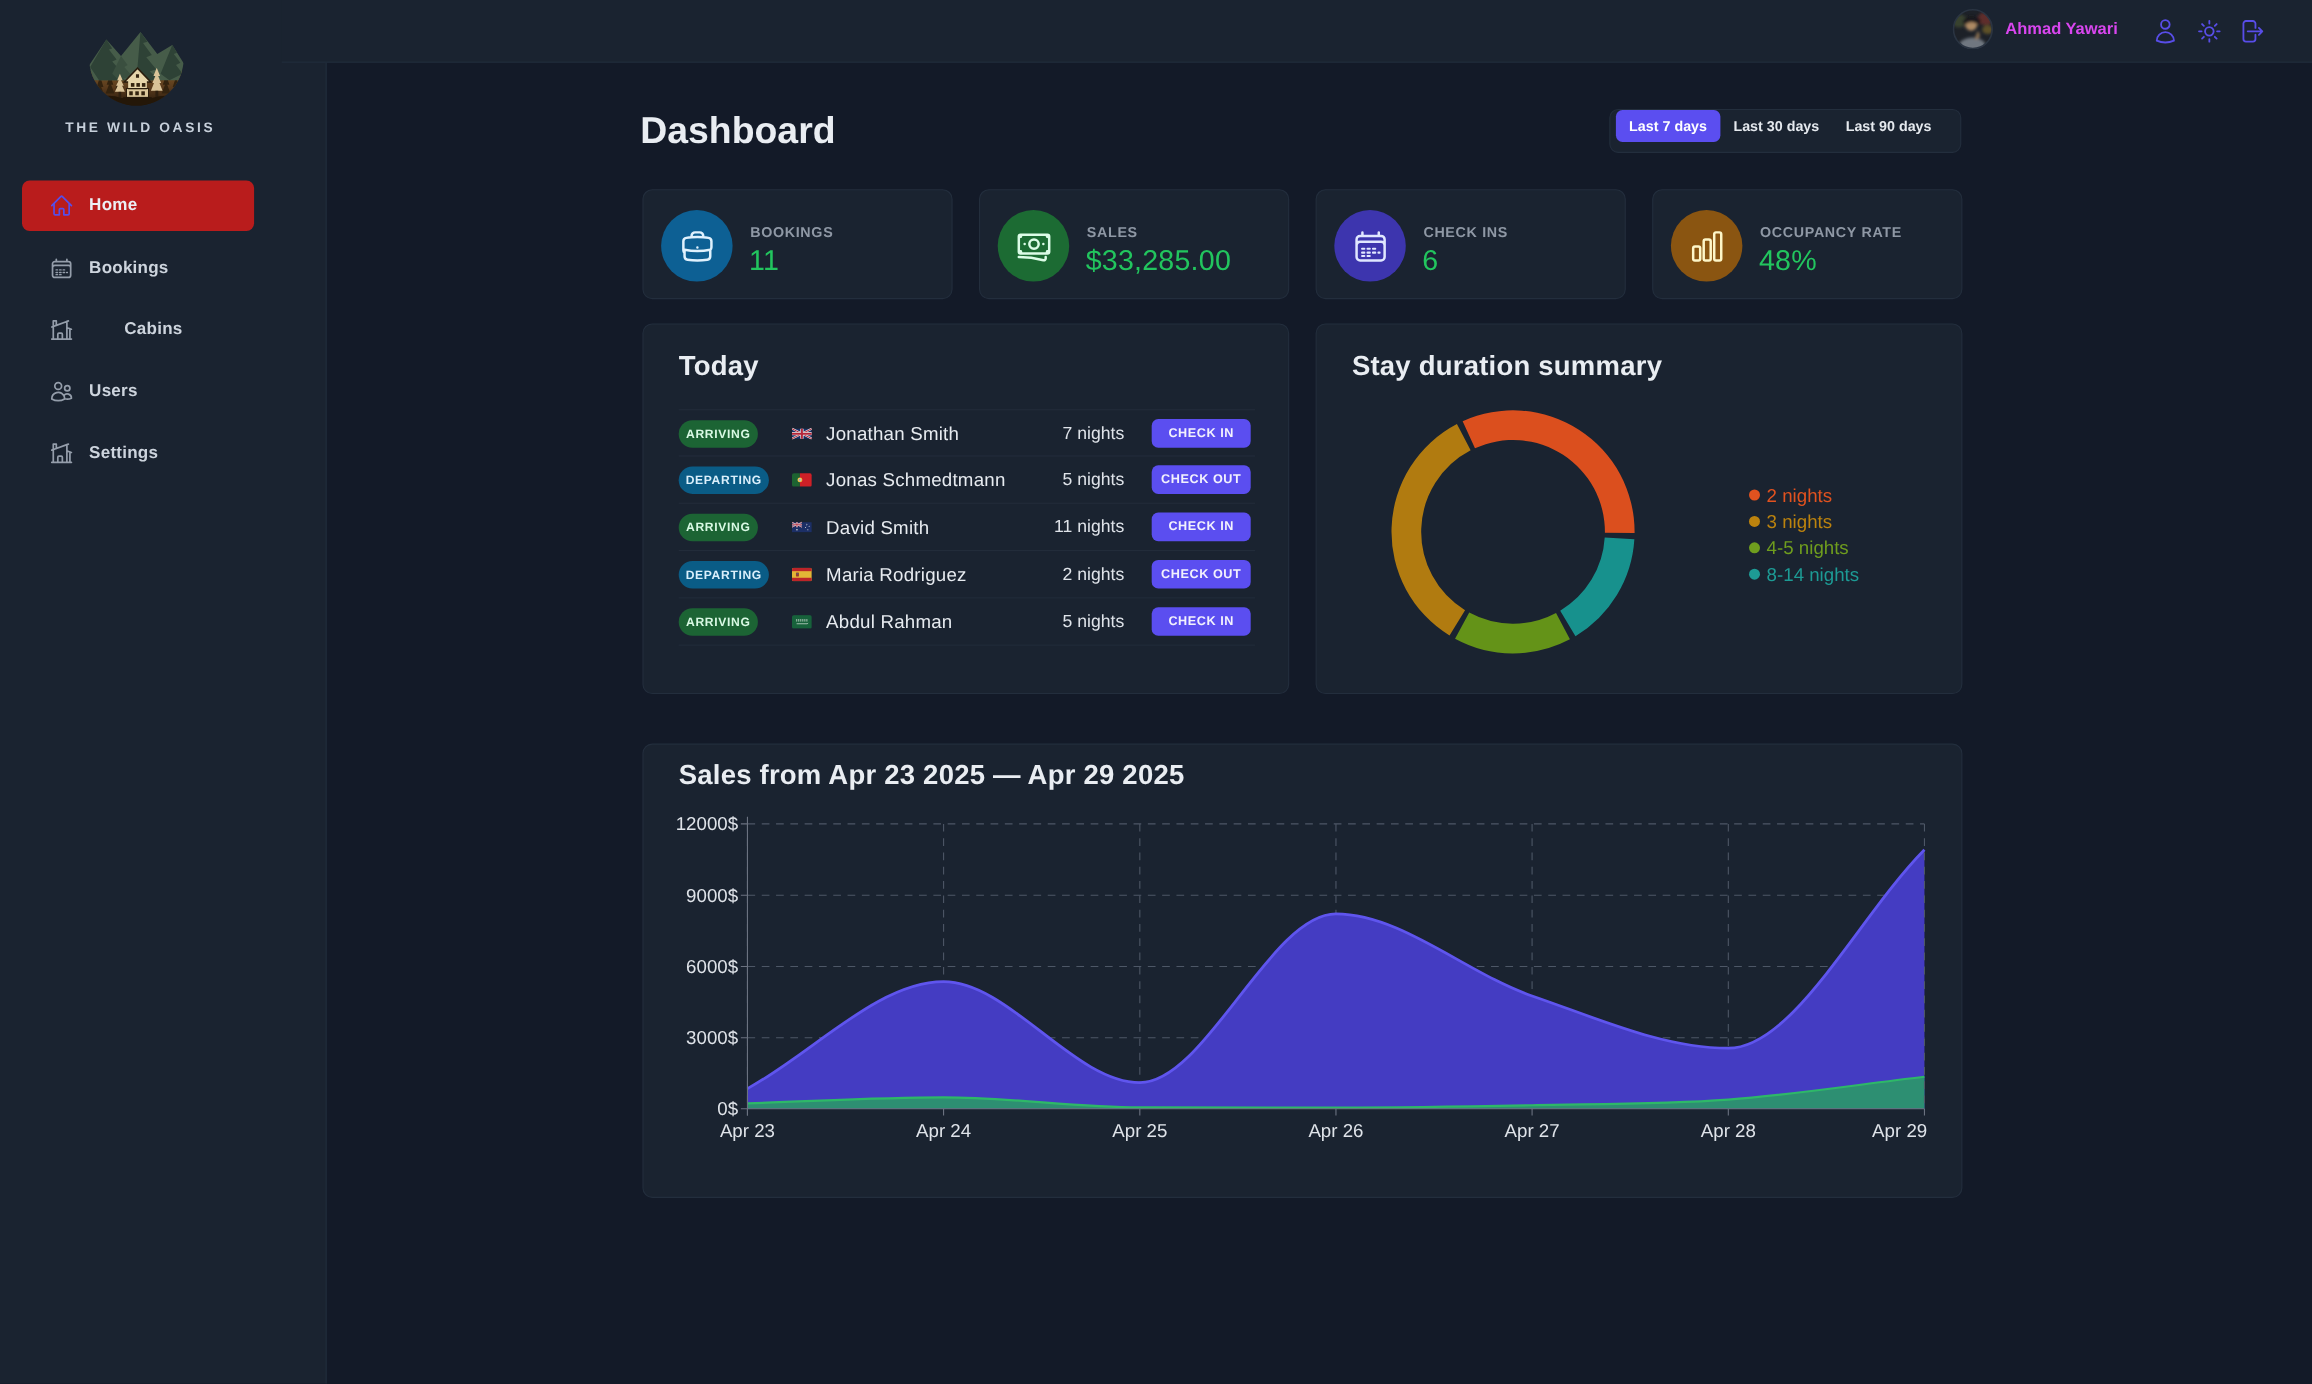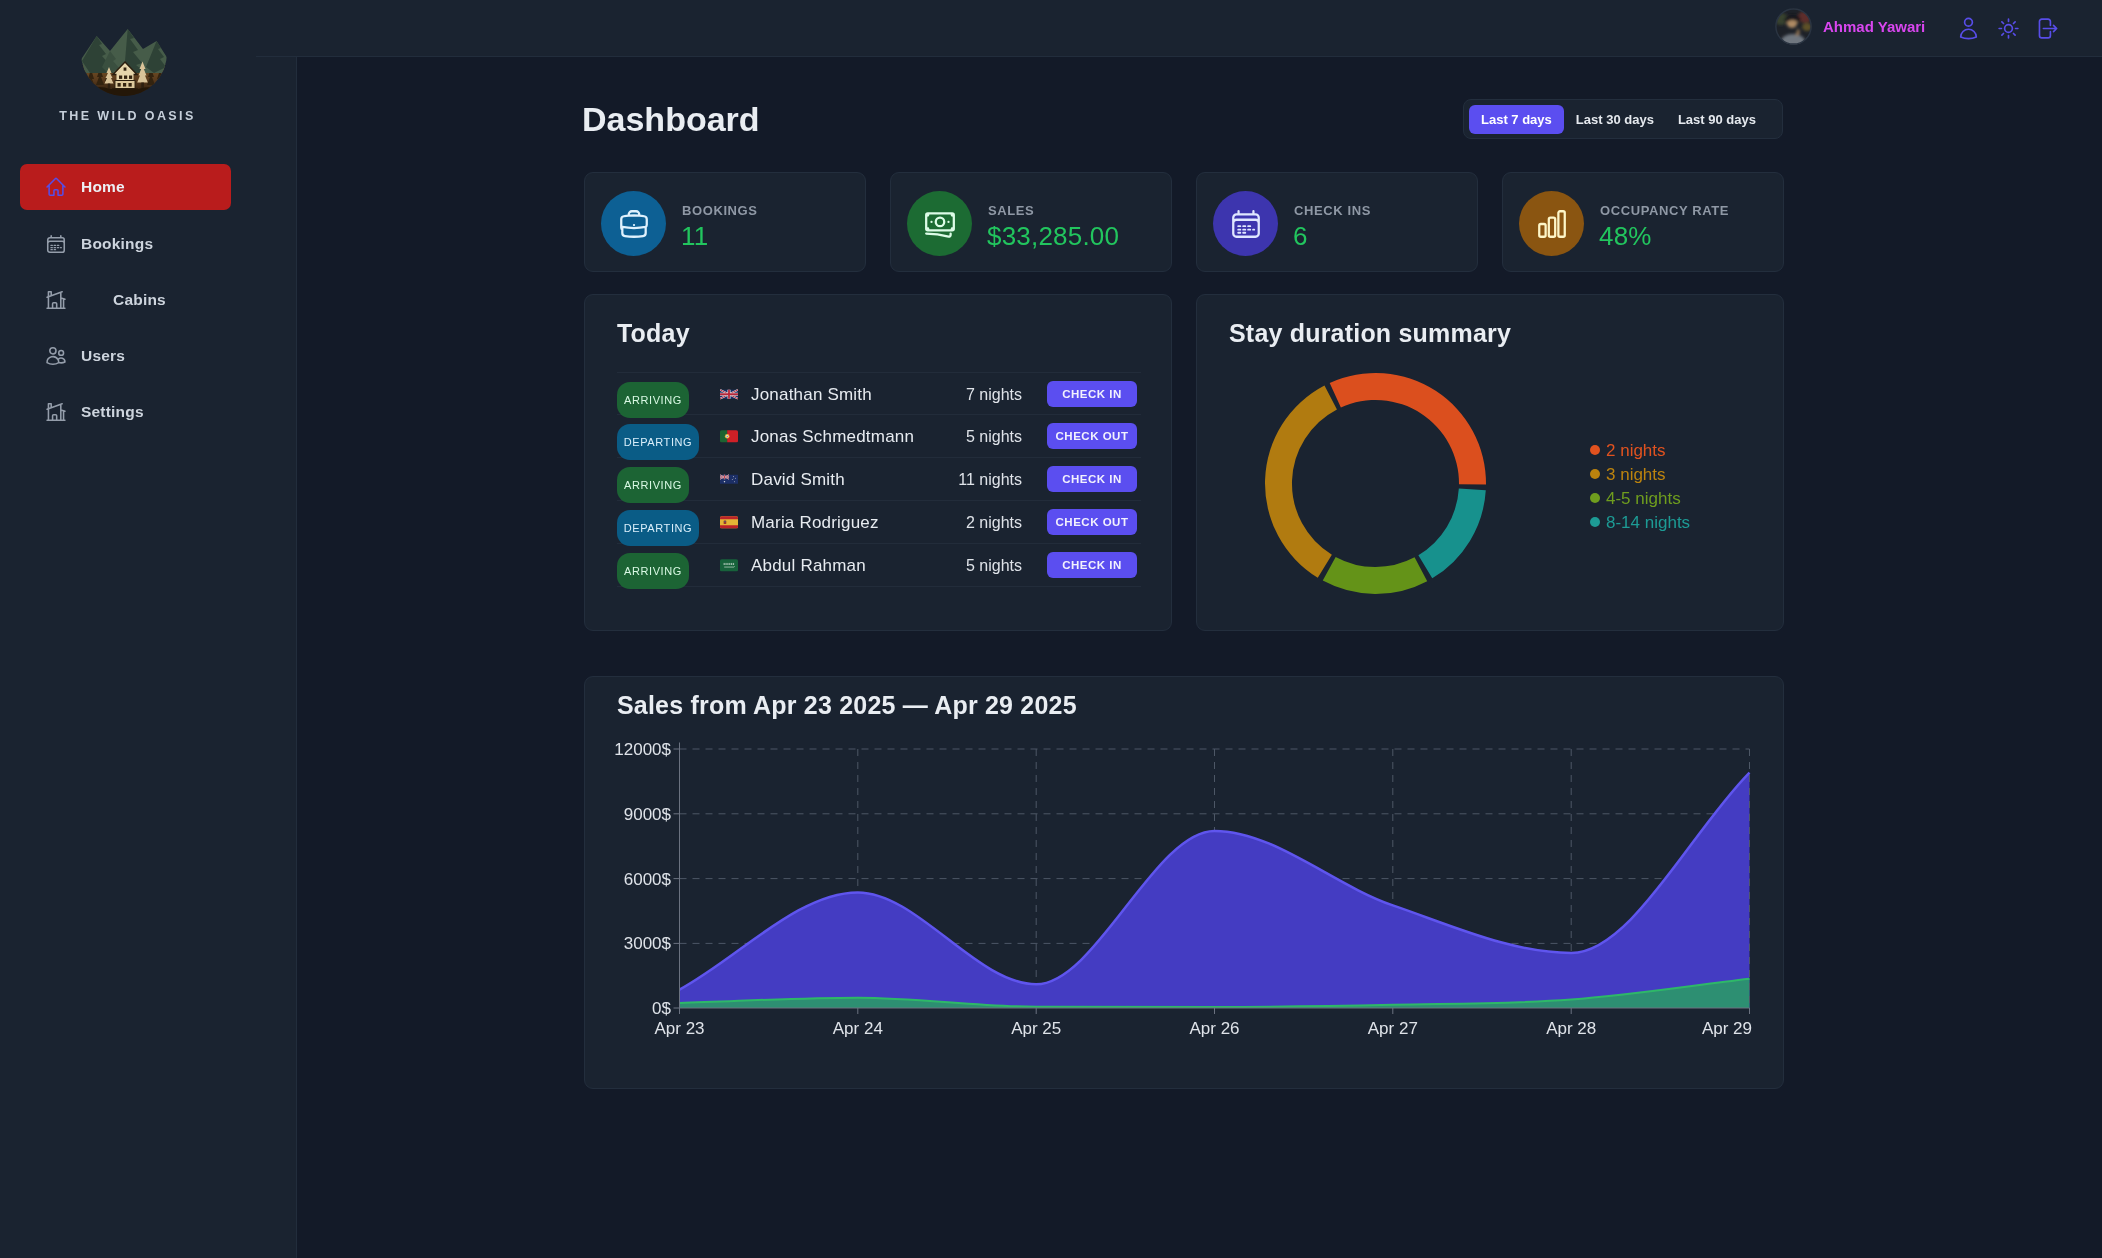--- a/index.html
+++ b/index.html
@@ -21,29 +21,29 @@
 #header { position:absolute; left:256px; top:0; width:1846px; height:57px; background:#1a2330; border-bottom:1px solid #222d3c; }
 #uname { position:absolute; top:18px; left:1567px; font-size:15px; font-weight:bold; color:#d946ef; }
 .hicon { position:absolute; top:16px; width:25px; height:25px; }
 
 .stat { position:absolute; top:172px; width:282px; height:100px; background:#1a2330; border:1px solid #232e3d; border-radius:9px; }
 .stat .circ { position:absolute; left:16px; top:18px; width:65px; height:65px; border-radius:50%; display:flex; align-items:center; justify-content:center; }
 .stat .lab { position:absolute; left:97px; top:30px; font-size:13px; font-weight:bold; letter-spacing:0.6px; color:#8f98a5; }
 .stat .val { position:absolute; left:96px; top:48px; font-size:26px; font-weight:500; color:#22c55e; letter-spacing:0.2px; }
 
 .trow { position:absolute; left:32px; width:524px; height:43px; border-bottom:1px solid #222c3a; }
-.pill { position:absolute; left:0; top:9px; height:36px; border-radius:13px; font-size:11px; font-weight:normal; letter-spacing:0.6px; display:flex; align-items:center; justify-content:center; }
+.pill { position:absolute; left:0; top:9px; height:25px; border-radius:13px; font-size:11px; font-weight:bold; letter-spacing:0.6px; display:flex; align-items:center; justify-content:center; }
 .pill.arr { width:72px; background:#1c6434; color:#d9f9e4; }
 .pill.dep { width:82px; background:#0a5c86; color:#daeffb; }
 .flag { position:absolute; left:103px; top:15px; width:18px; height:12.5px; border-radius:2px; overflow:hidden; }
 .gname { position:absolute; left:134px; top:12px; font-size:17px; font-weight:500; color:#e7ebf0; letter-spacing:0.2px; }
 .nts { position:absolute; right:119px; top:13px; font-size:16px; color:#dfe3e9; }
 .cbtn { position:absolute; right:4px; top:8px; width:90px; height:26px; background:#5b4ef0; border-radius:6px; color:#f2f1fd; font-size:11.5px; font-weight:bold; letter-spacing:0.5px; display:flex; align-items:center; justify-content:center; }
 
-#filter { position:absolute; left:1463px; top:99px; width:320px; height:40px; background:#1a2330; border:1px solid #232e3d; border-radius:8px; display:flex; align-items:center; padding:0 5px; }
+#filter { position:absolute; left:1463px; top:99px; width:320px; height:40px; background:#1a2330; border:1px solid #232e3d; border-radius:8px; display:flex; align-items:flex-start; padding:0 5px; }
 #filter .fbtn { font-size:13px; font-weight:bold; color:#e5e9ee; padding:7px 12px; border-radius:6px; white-space:nowrap; flex-shrink:0; }
 #filter .fbtn.on { background:#5b4ef0; color:#fff; }
 </style>
 </head>
 <body>
 
 <div id="sidebar">
   <svg id="logo" viewBox="0 0 88 70">
     <defs>
       <clipPath id="lc">

